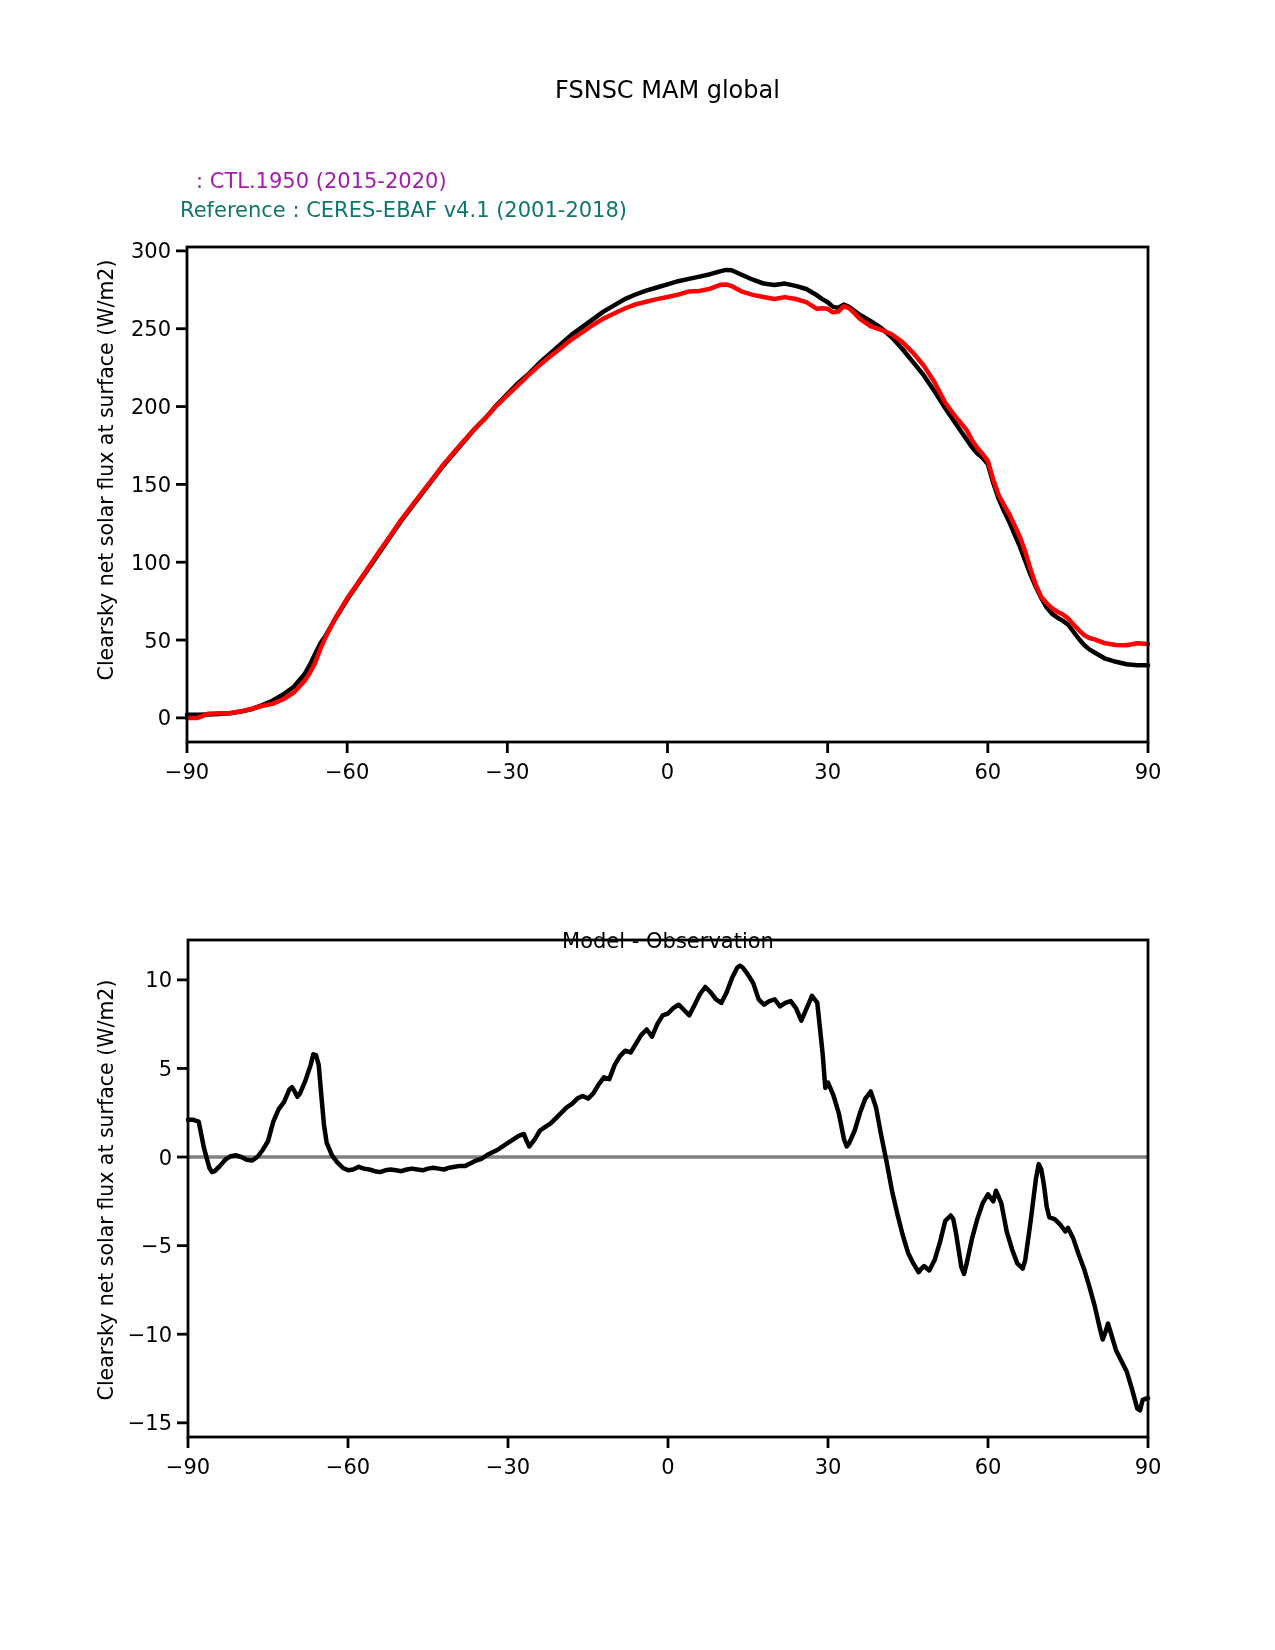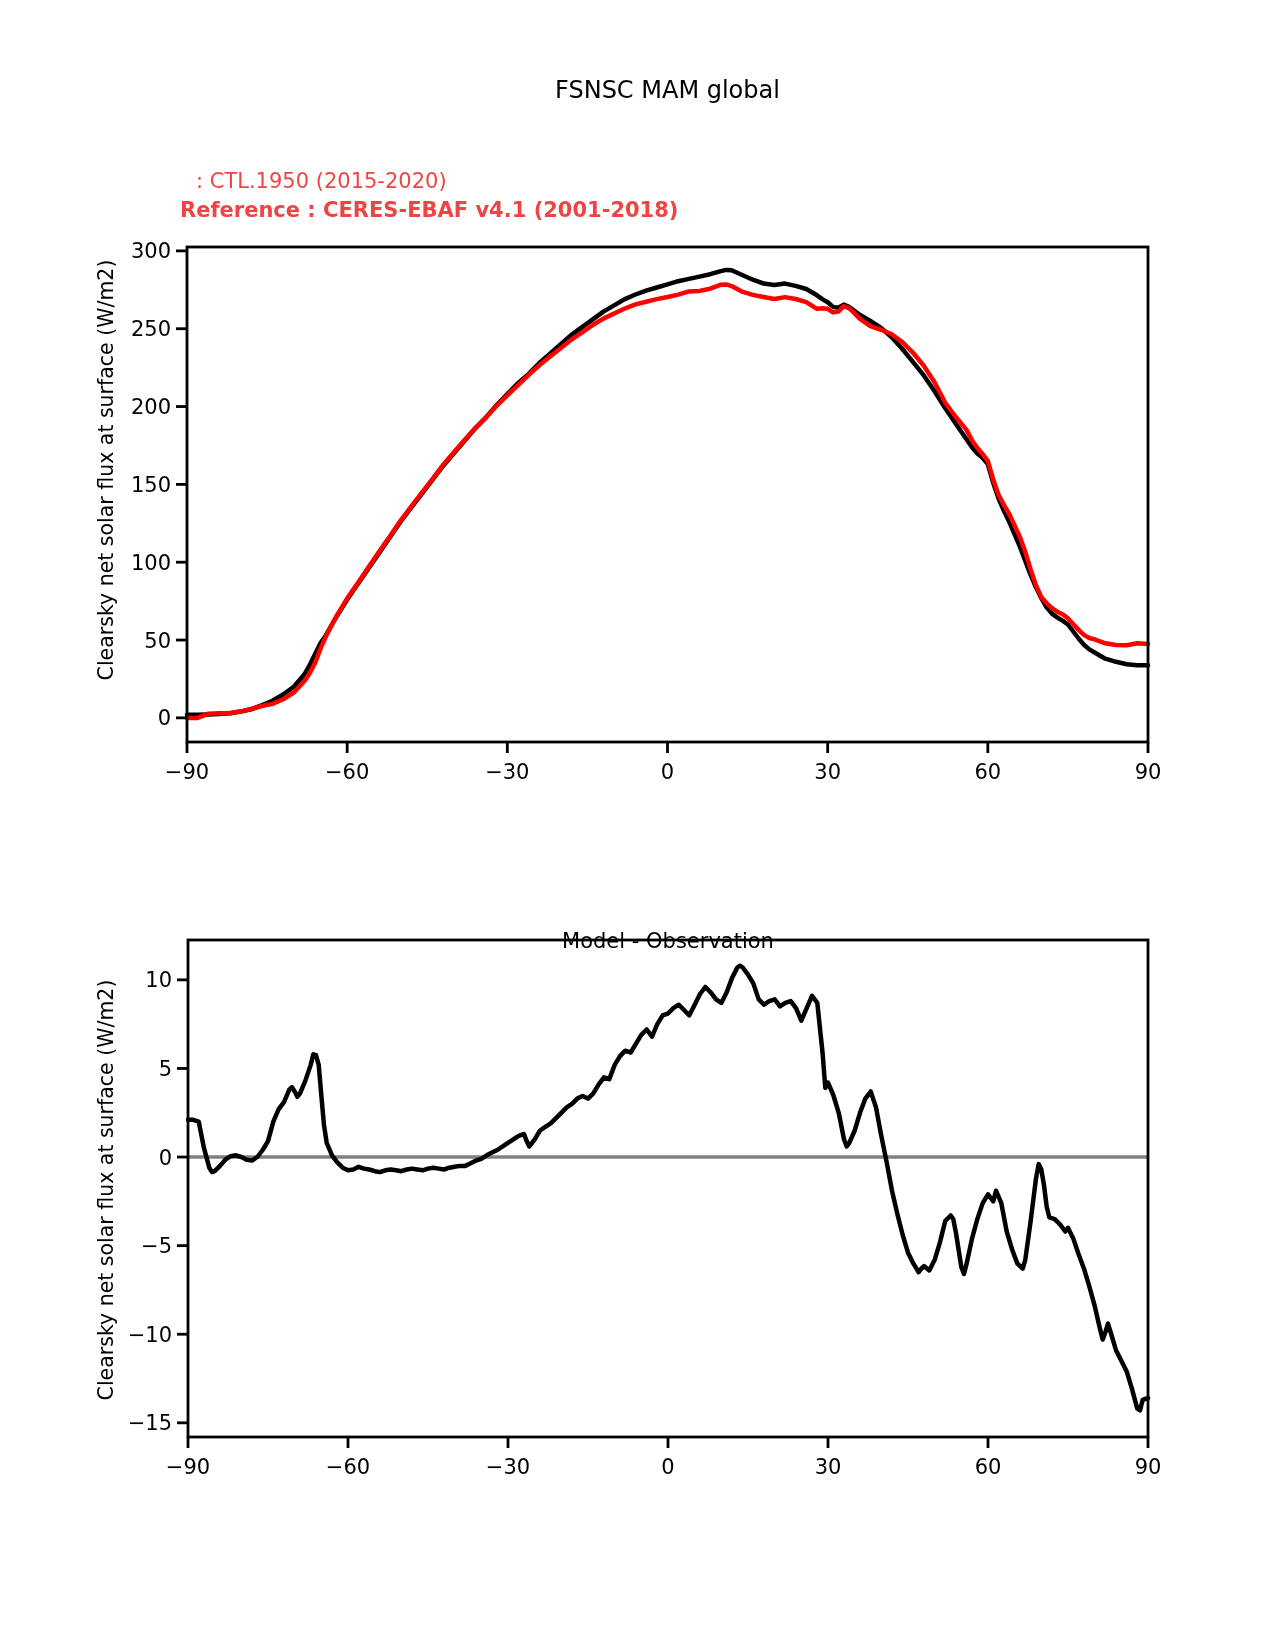--- a/index.html
+++ b/index.html
@@ -16,22 +16,22 @@
           transform:translate(-50%,-50%) rotate(-90deg);}
   .ylabel-top{left:106px;top:470px;}
   .ylabel-bottom{left:106px;top:1190px;}
   svg{position:absolute;left:0;top:0;}
 </style>
 </head>
 <body>
 
 <div class="page">
   <div class="main-title">FSNSC MAM global</div>
-  <div class="legend-line legend-model" style="color: #ef4444; text-align: right;">: CTL.1950 (2015-2020)</div>
-  <div class="legend-line legend-ref" style="color: #ef4444; font-weight: bold;">Reference : CERES-EBAF v4.1 (2001-2018)</div>
+  <div class="legend-line legend-model" style="color: #a21caf; text-align: right;">: CTL.1950 (2015-2020)</div>
+  <div class="legend-line legend-ref" style="color: #0f766e;">Reference : CERES-EBAF v4.1 (2001-2018)</div>
   <div class="ylabel ylabel-top">Clearsky net solar flux at surface (W/m2)</div>
   <div class="subplot-title">Model - Observation</div>
   <div class="ylabel ylabel-bottom">Clearsky net solar flux at surface (W/m2)</div>
   <svg id="plot-svg" width="1275" height="1650" viewBox="0 0 1275 1650">
       <g>
         <path d="M187.0 714.8L197.7 714.8L208.4 714.4L219.0 714.0L229.7 713.2L240.4 711.6L251.1 709.3L261.7 705.4L272.4 700.8L283.1 694.5L293.8 686.7L304.5 674.3L309.8 664.9L315.1 654.1L320.5 643.2L325.8 635.4L331.1 626.0L336.5 616.7L347.2 599.6L357.8 584.0L368.5 568.4L379.2 552.9L389.9 537.3L400.6 521.7L411.2 507.7L421.9 493.7L432.6 479.7L443.3 465.7L453.9 453.3L464.6 440.8L475.3 428.3L486.0 417.4L496.7 405.0L507.3 394.1L518.0 383.2L528.7 373.9L539.4 363.0L550.0 353.6L560.7 344.3L571.4 334.9L582.1 327.2L592.8 319.4L603.4 311.6L614.1 305.4L624.8 299.1L635.5 294.5L646.1 290.6L656.8 287.5L667.5 284.4L678.2 281.2L688.9 278.9L699.5 276.6L710.2 274.2L720.9 271.1L726.2 269.9L731.6 270.3L742.2 275.0L752.9 279.7L763.6 283.6L774.3 285.1L785.0 283.6L795.6 285.9L806.3 289.0L817.0 295.3L822.3 299.1L827.7 302.3L833.0 306.9L838.3 307.7L843.7 304.6L849.0 306.9L854.4 310.8L859.7 314.7L870.4 320.9L881.1 327.9L891.7 337.3L902.4 349.0L913.1 362.2L923.8 375.4L934.4 391.0L945.1 408.1L955.8 423.7L966.5 439.2L971.8 447.0L977.2 453.3L982.5 457.9L987.8 464.1L993.2 482.8L998.5 498.4L1003.9 510.8L1009.2 521.7L1014.5 534.2L1019.9 546.6L1025.2 560.7L1030.5 574.7L1035.9 587.1L1041.2 598.0L1046.6 607.4L1051.9 613.6L1057.2 617.5L1062.6 620.6L1067.9 624.5L1073.3 631.5L1078.6 638.5L1083.9 644.7L1089.3 649.4L1094.6 652.5L1105.3 658.7L1116.0 661.8L1126.6 664.2L1137.3 665.3L1148.0 665.3" fill="none" stroke="#000000" stroke-width="4.5" stroke-linejoin="round" stroke-linecap="round"></path>
         <path d="M187.0 718.0L197.7 717.9L208.4 713.7L219.0 713.2L229.7 713.2L240.4 711.6L251.1 709.0L261.7 706.0L272.4 703.9L283.1 699.3L293.8 692.5L304.5 681.0L309.8 673.0L315.1 662.9L320.5 648.6L325.8 636.6L331.1 626.2L336.5 616.2L347.2 598.3L357.8 583.1L368.5 567.3L379.2 551.5L389.9 536.2L400.6 520.5L411.2 506.6L421.9 492.5L432.6 478.8L443.3 464.6L453.9 452.3L464.6 440.0L475.3 428.0L486.0 417.6L496.7 405.6L507.3 395.3L518.0 385.1L528.7 374.8L539.4 365.3L550.0 356.6L560.7 348.2L571.4 339.6L582.1 332.5L592.8 325.0L603.4 318.6L614.1 313.5L624.8 308.5L635.5 304.4L646.1 301.8L656.8 299.1L667.5 297.0L678.2 294.6L688.9 291.4L699.5 290.9L710.2 288.7L720.9 284.7L726.2 284.4L731.6 286.1L742.2 291.7L752.9 294.9L763.6 297.0L774.3 299.0L785.0 297.1L795.6 299.0L806.3 302.1L817.0 308.8L822.3 308.2L827.7 308.8L833.0 312.4L838.3 311.6L843.7 306.2L849.0 308.2L854.4 313.2L859.7 318.6L870.4 326.2L881.1 329.8L891.7 334.3L902.4 342.1L913.1 352.8L923.8 365.8L934.4 382.0L945.1 402.5L955.8 417.0L966.5 429.9L971.8 439.9L977.2 447.8L982.5 453.9L987.8 460.9L993.2 479.4L998.5 494.8L1003.9 504.9L1009.2 514.0L1014.5 525.2L1019.9 537.0L1025.2 551.6L1030.5 569.1L1035.9 585.3L1041.2 596.9L1046.6 603.0L1051.9 608.1L1057.2 611.7L1062.6 614.2L1067.9 618.3L1073.3 624.3L1078.6 629.9L1083.9 634.9L1089.3 638.0L1094.6 639.4L1105.3 643.3L1116.0 644.9L1126.6 645.3L1137.3 643.2L1148.0 644.1" fill="none" stroke="#ff0000" stroke-width="4.5" stroke-linejoin="round" stroke-linecap="round"></path>
         <rect x="187" y="247" width="961" height="495" fill="none" stroke="#000000" stroke-width="2.8"></rect>
         <line x1="187" y1="742" x2="187" y2="753" stroke="#000000" stroke-width="2.8"></line>
         <text x="187" y="779" text-anchor="middle" font-size="21" fill="#000000" font-family="&quot;DejaVu Sans&quot;,&quot;Liberation Sans&quot;,sans-serif">−90</text>

